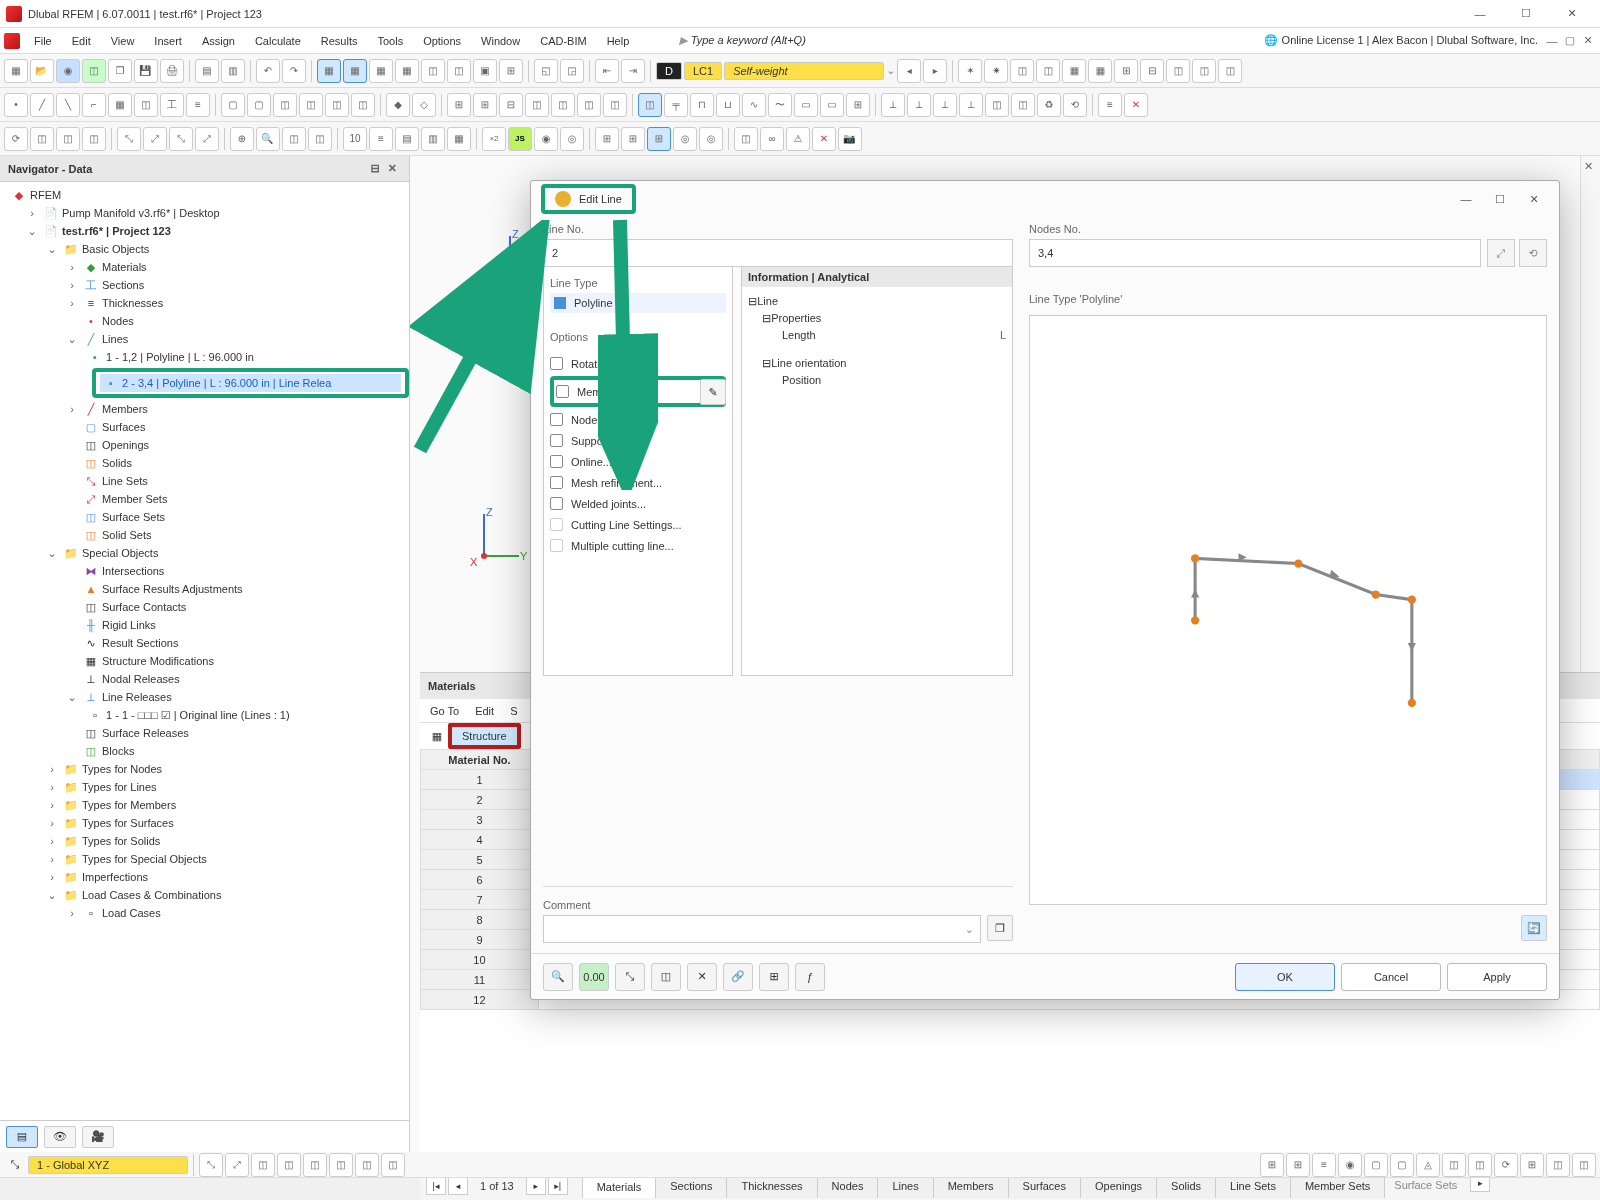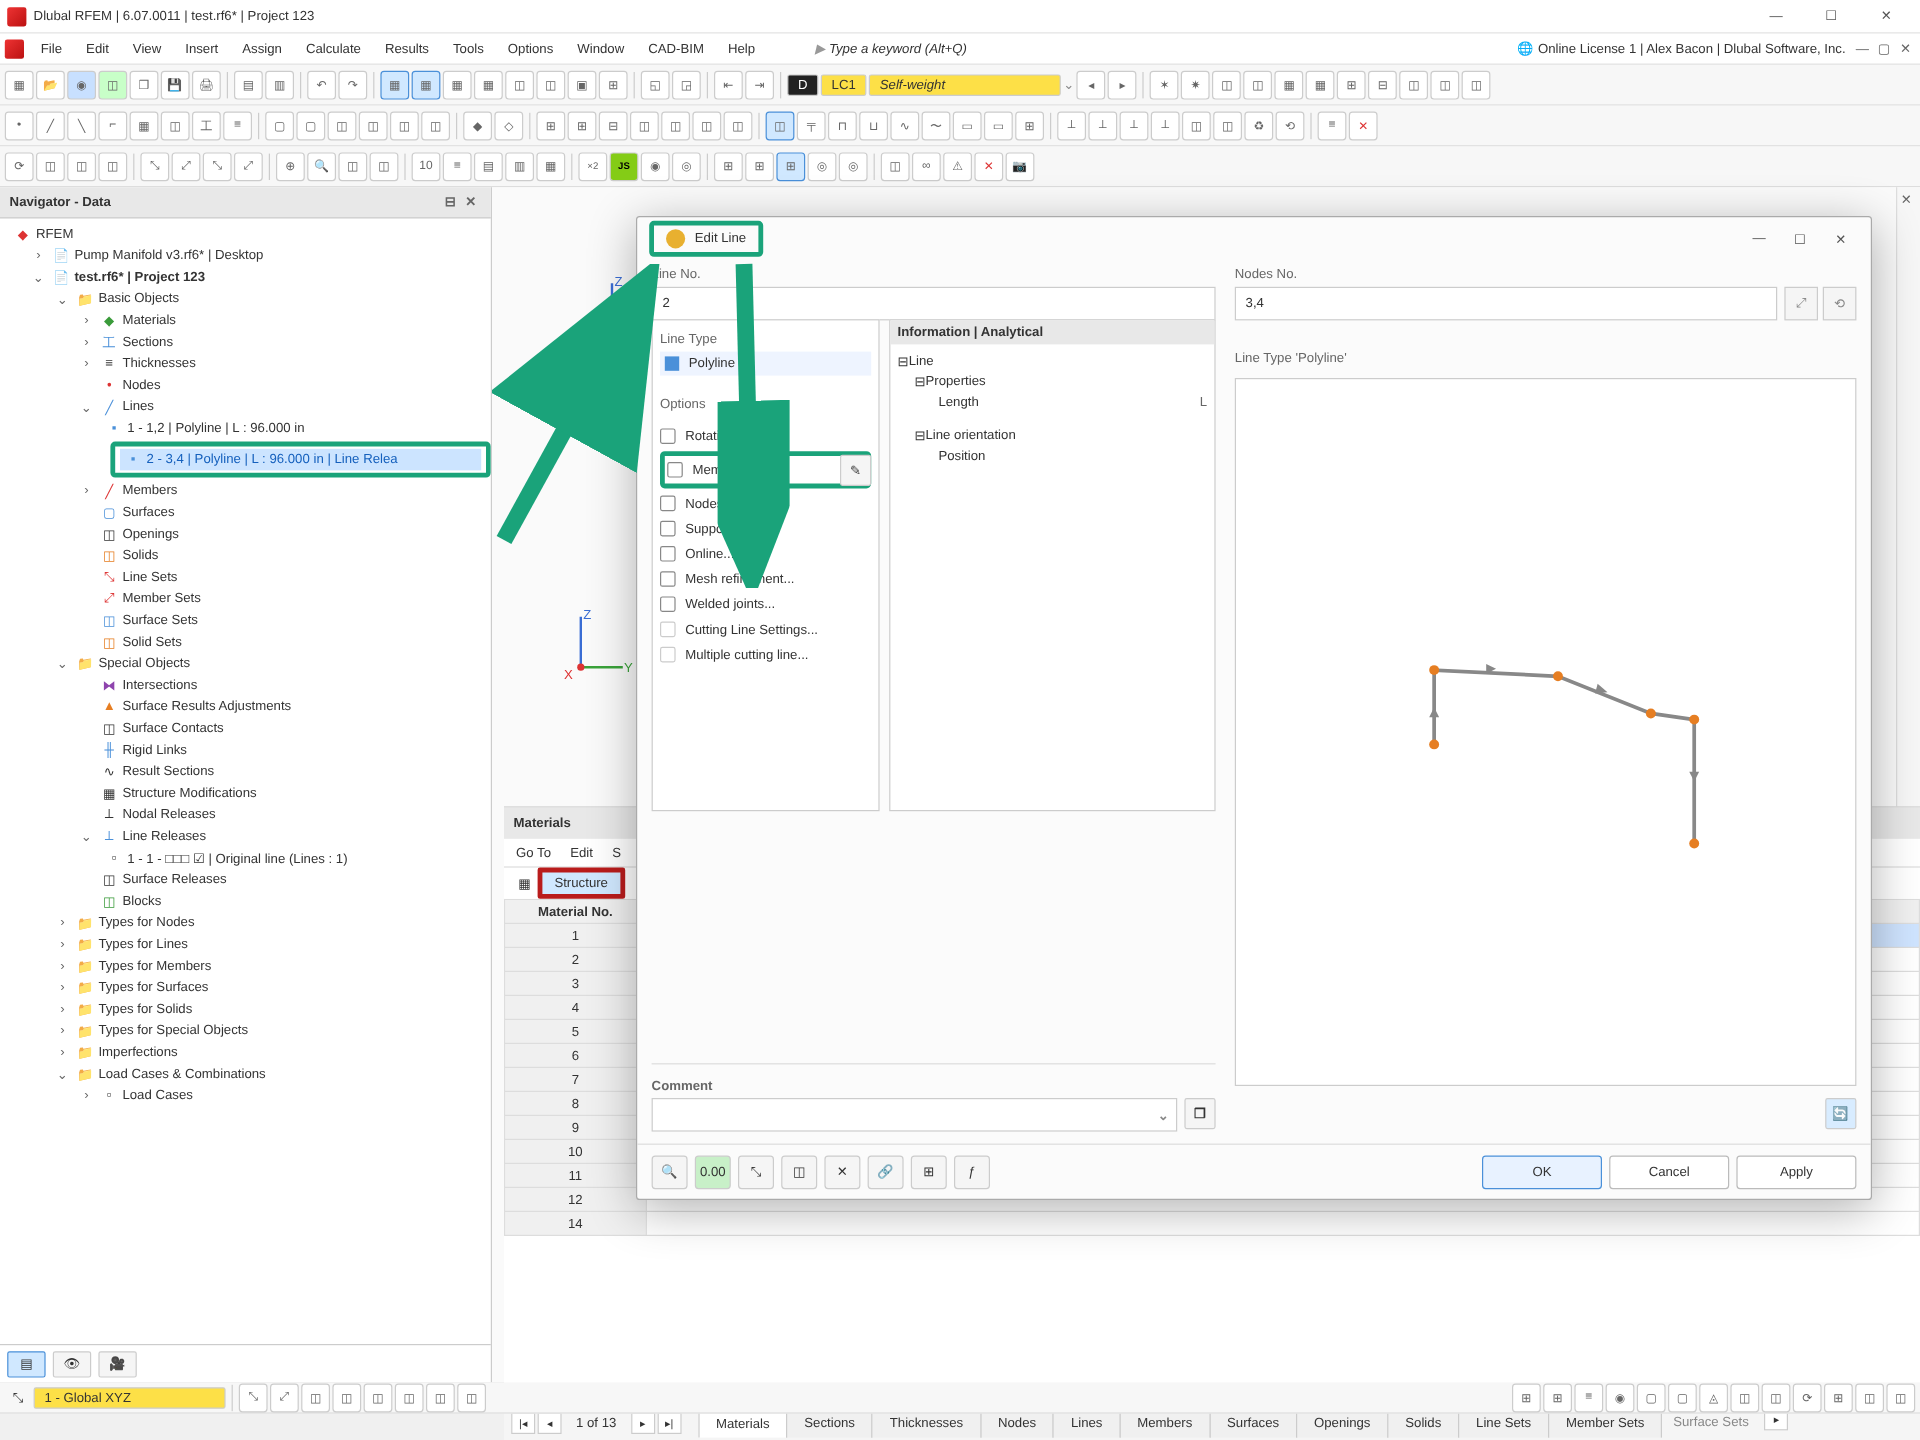--- a/index.html
+++ b/index.html
@@ -16,21 +16,21 @@
     .menubar .license{margin-left:auto;color:#666;font-size:11px;}
     .menubar .app-icon{width:16px;height:16px;background:linear-gradient(135deg,#e33,#b11);border-radius:2px;margin-right:4px;}
     .menubar .win-small{display:flex;gap:2px;margin-left:6px;}
     .menubar .win-small span{width:16px;height:14px;display:flex;align-items:center;justify-content:center;color:#666;}
     
     .toolbar{height:34px;background:#f7f7f7;border-bottom:1px solid #ddd;display:flex;align-items:center;padding:0 4px;gap:2px;}
     .tbtn{width:24px;height:24px;background:#fff;border:1px solid #ccc;border-radius:3px;display:flex;align-items:center;justify-content:center;font-size:10px;color:#666;}
     .tbtn.blue{background:#c8e0ff;}
     .tbtn.green{background:#c8ffc8;}
     .tbtn.selected{background:#d0e8ff;border-color:#4a90d9;}
-    .tbtn.js{background:#84cc16;color:#000;font-weight:bold;font-size:8px;}
+    .tbtn.js{background:#bef264;color:#000;font-weight:bold;font-size:8px;}
     .tsep{width:1px;height:22px;background:#ccc;margin:0 3px;}
     .tlabel{padding:2px 8px;background:#fde047;border:1px solid #ccc;border-radius:2px;}
     .tlabel.dark{background:#222;color:#fff;}
     
     .workspace{display:flex;height:calc(100% - 28px - 26px - 34px - 34px - 34px - 26px - 22px);}
     .nav-panel{width:410px;background:#fff;border-right:1px solid #ccc;display:flex;flex-direction:column;}
     .nav-header{height:26px;background:#e8e8e8;display:flex;align-items:center;padding:0 8px;font-weight:600;border-bottom:1px solid #ccc;}
     .nav-header .pin{margin-left:auto;color:#666;padding:0 4px;}
     .nav-header .close{color:#666;padding:0 4px;}
     .nav-tree{flex:1;overflow-y:auto;padding:4px 0;}
@@ -97,21 +97,21 @@
     .opts{margin-top:10px;}
     .opt-row{display:flex;align-items:center;gap:8px;padding:4px 0;color:#555;}
     .opt-row.dis{color:#aaa;}
     .chk{width:13px;height:13px;border:1px solid #888;background:#fff;border-radius:2px;}
     .ico-btn{width:26px;height:26px;border:1px solid #ccc;background:#f5f5f5;border-radius:2px;margin-left:auto;display:flex;align-items:center;justify-content:center;}
     .info-panel{border:1px solid #ccc;background:#fff;padding:6px;flex:none;height:410px;margin-top:-1px;}
     .info-head{background:#e8e8e8;padding:4px 6px;font-weight:600;margin:-6px -6px 6px;}
     .info-tree .ir{display:flex;padding:2px 0;}
     .info-tree .ik{flex:1;}
     .info-tree .iv{width:40px;text-align:right;color:#666;}
-    .comment-row{border-top:1px solid #ddd;padding:8px 0;font-weight:bold;}
+    .comment-row{border-top:1px solid #ddd;padding:8px 0;}
     .combo{height:28px;border:1px solid #ccc;background:#fff;display:flex;align-items:center;flex:1;}
     .combo .dd{margin-left:auto;padding:0 6px;color:#888;}
     .dlg-buttons{height:46px;border-top:1px solid #ddd;display:flex;align-items:center;padding:0 12px;gap:6px;}
     .dlg-buttons .btn{width:100px;height:28px;border:1px solid #bbb;background:#fff;border-radius:3px;display:flex;align-items:center;justify-content:center;}
     .dlg-buttons .btn.primary{background:#e8f2ff;border-color:#4a90d9;}
     .dlg-buttons .spacer{flex:1;}
     .dlg-buttons .ibtn{width:30px;height:28px;border:1px solid #ccc;background:#f5f5f5;border-radius:3px;display:flex;align-items:center;justify-content:center;}
     
     .preview{flex:1;border:1px solid #ccc;background:#fff;margin-top:6px;position:relative;}
     .nodes-controls{display:flex;gap:4px;}
@@ -601,24 +601,20 @@
       <tr>
             <td class="rowhead">10</td>
             <td></td>
           </tr>
       <tr>
             <td class="rowhead">11</td>
             <td></td>
           </tr>
       <tr>
             <td class="rowhead">12</td>
-            <td></td>
-          </tr>
-      <tr>
-            <td class="rowhead">14</td>
             <td></td>
           </tr>
     </tbody>
       </table>
   </div>
   <div class="page-tabs">
     <div class="page-nav">
       <div class="pg-btn">|◂</div>
       <div class="pg-btn">◂</div>
       <span class="pg-info">1 of 13</span>

